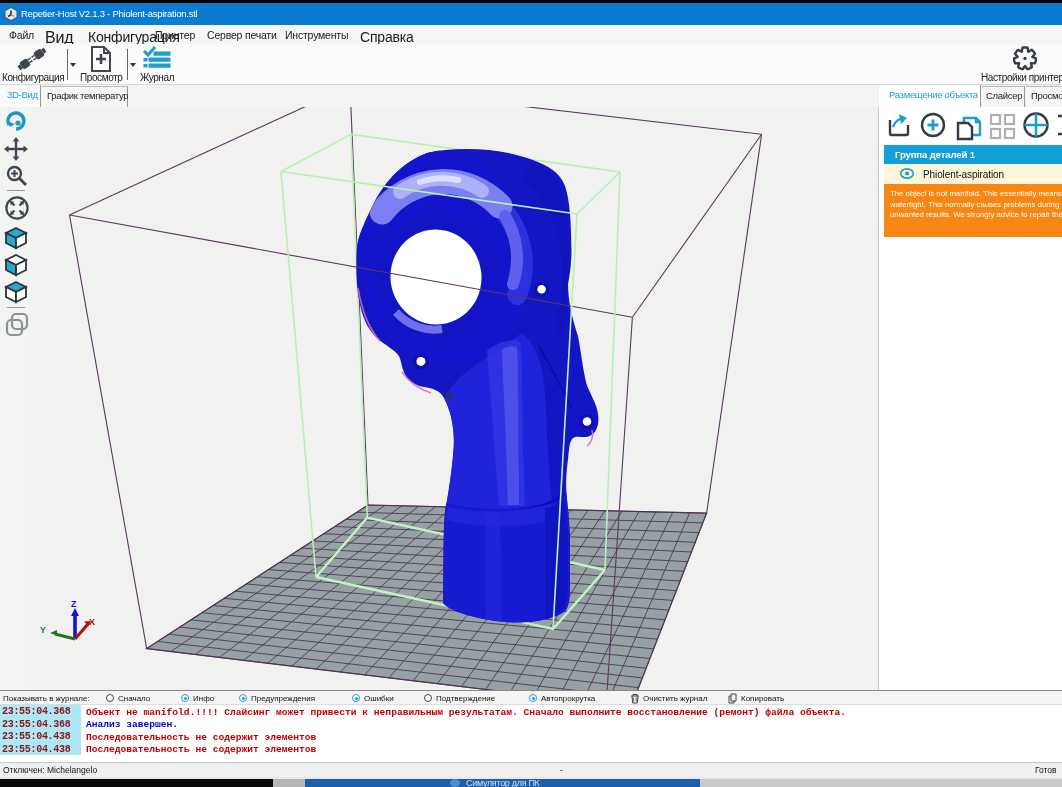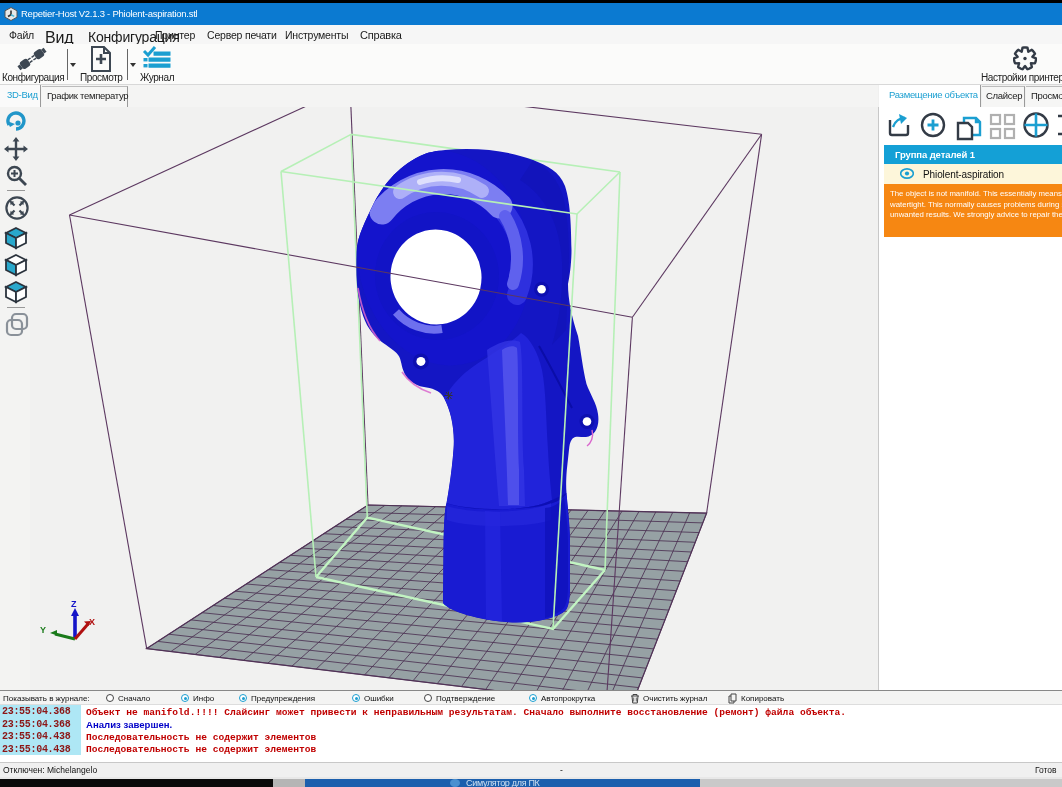--- a/index.html
+++ b/index.html
@@ -15,21 +15,21 @@
 <path d="M7 7.7l3.2 1.7" stroke="#49b8d8" stroke-width="1.6" fill="none"></path>
 </svg>
 <div class="abs" style="left:21px;top:8px;font-size:9.5px;letter-spacing:-0.25px;color:#fff">Repetier-Host V2.1.3 - Phiolent-aspiration.stl</div>
 <div class="abs" style="left:0;top:25px;width:1062px;height:19px;background:#f6f6f6"></div>
 <div class="abs" style="left:9px;top:29px;font-size:10.5px;letter-spacing:-0.2px;color:#1a1a1a">Файл</div>
 <div class="abs" style="left:45px;top:29px;font-size:16px;letter-spacing:-0.2px;color:#1a1a1a">Вид</div>
 <div class="abs" style="left:88px;top:29px;font-size:14px;letter-spacing:-0.2px;color:#1a1a1a">Конфигурация</div>
 <div class="abs" style="left:155px;top:29px;font-size:10.5px;letter-spacing:-0.2px;color:#1a1a1a">Принтер</div>
 <div class="abs" style="left:207px;top:29px;font-size:10.5px;letter-spacing:-0.2px;color:#1a1a1a">Сервер печати</div>
 <div class="abs" style="left:285px;top:29px;font-size:10.5px;letter-spacing:-0.2px;color:#1a1a1a">Инструменты</div>
-<div class="abs" style="left:360px;top:29px;font-size:11px;letter-spacing:-0.2px;color:#1a1a1a">Справка</div>
+<div class="abs" style="left:360px;top:29px;font-size:14px;letter-spacing:-0.2px;color:#1a1a1a">Справка</div>
 <div class="abs" style="left:0;top:44px;width:1062px;height:41px;background:#fbfbfa;border-bottom:1px solid #d8d8d8"></div>
 <svg class="abs" style="left:16px;top:45px" width="32" height="28" viewBox="0 0 32 28">
 <g fill="#3d4752" transform="rotate(-35 16 14)">
  <path d="M0 11.5h3v5H0z"></path>
  <rect x="3" y="9.7" width="9" height="8.6" rx="2.6"></rect>
  <rect x="12" y="11.6" width="3.4" height="1.5"></rect>
  <rect x="12" y="14.9" width="3.4" height="1.5"></rect>
  <rect x="16.6" y="11.6" width="3.4" height="1.5"></rect>
  <rect x="16.6" y="14.9" width="3.4" height="1.5"></rect>
  <rect x="20" y="9.7" width="9" height="8.6" rx="2.6"></rect>
@@ -321,21 +321,21 @@
 <svg class="abs" style="left:728px;top:693px" width="10" height="11" viewBox="0 0 10 11">
 <path d="M3 1h5v7H3z M3 3H1v7h5V8" fill="none" stroke="#444" stroke-width="1"></path>
 </svg>
 <div class="abs" style="left:741px;top:694px;font-size:8px;color:#111">Копировать</div>
 <div class="abs" style="left:0;top:705px;width:1062px;height:52px;background:#fff"></div>
 <div class="abs" style="left:0;top:705px;width:81px;height:12.6px;background:#aee7f5"></div>
 <div class="abs" style="left:2px;top:706px;font-family:'Liberation Mono',monospace;font-size:10px;font-weight:bold;letter-spacing:-0.3px;color:#8c1616">23:55:04.368</div>
 <div class="abs" style="left:86px;top:706.5px;font-family:'Liberation Mono',monospace;font-size:9.6px;font-weight:bold;color:#c00000;white-space:nowrap">Объект не manifold.!!!! Слайсинг может привести к неправильным результатам. Сначало выполните восстановление (ремонт) файла объекта.</div>
 <div class="abs" style="left:0;top:717.6px;width:81px;height:12.6px;background:#aee7f5"></div>
 <div class="abs" style="left:2px;top:718.6px;font-family:'Liberation Mono',monospace;font-size:10px;font-weight:bold;letter-spacing:-0.3px;color:#8c1616">23:55:04.368</div>
-<div class="abs" style="left:86px;top:719.1px;font-family:Liberation Sans, sans-serif;font-size:9.6px;font-weight:bold;color:#0000c8;white-space:nowrap">Анализ завершен.</div>
+<div class="abs" style="left:86px;top:719.1px;font-family:Liberation Mono, monospace;font-size:9.6px;font-weight:bold;color:#0000c8;white-space:nowrap">Анализ завершен.</div>
 <div class="abs" style="left:0;top:730.2px;width:81px;height:12.6px;background:#aee7f5"></div>
 <div class="abs" style="left:2px;top:731.2px;font-family:'Liberation Mono',monospace;font-size:10px;font-weight:bold;letter-spacing:-0.3px;color:#8c1616">23:55:04.438</div>
 <div class="abs" style="left:86px;top:731.7px;font-family:'Liberation Mono',monospace;font-size:9.6px;font-weight:bold;color:#c00000;white-space:nowrap">Последовательность не содержит элементов</div>
 <div class="abs" style="left:0;top:742.8000000000001px;width:81px;height:12.6px;background:#aee7f5"></div>
 <div class="abs" style="left:2px;top:743.8000000000001px;font-family:'Liberation Mono',monospace;font-size:10px;font-weight:bold;letter-spacing:-0.3px;color:#8c1616">23:55:04.438</div>
 <div class="abs" style="left:86px;top:744.3000000000001px;font-family:'Liberation Mono',monospace;font-size:9.6px;font-weight:bold;color:#c00000;white-space:nowrap">Последовательность не содержит элементов</div>
 <div class="abs" style="left:0;top:762px;width:1062px;height:15px;background:#f0f0f0;border-top:1px solid #c8c8c8"></div>
 <div class="abs" style="left:3px;top:765px;font-size:8.5px;color:#111">Отключен: Michelangelo</div>
 <div class="abs" style="left:560px;top:765px;font-size:8.5px;color:#111">-</div>
 <div class="abs" style="left:1035px;top:765px;font-size:8.5px;color:#111">Готов</div>

